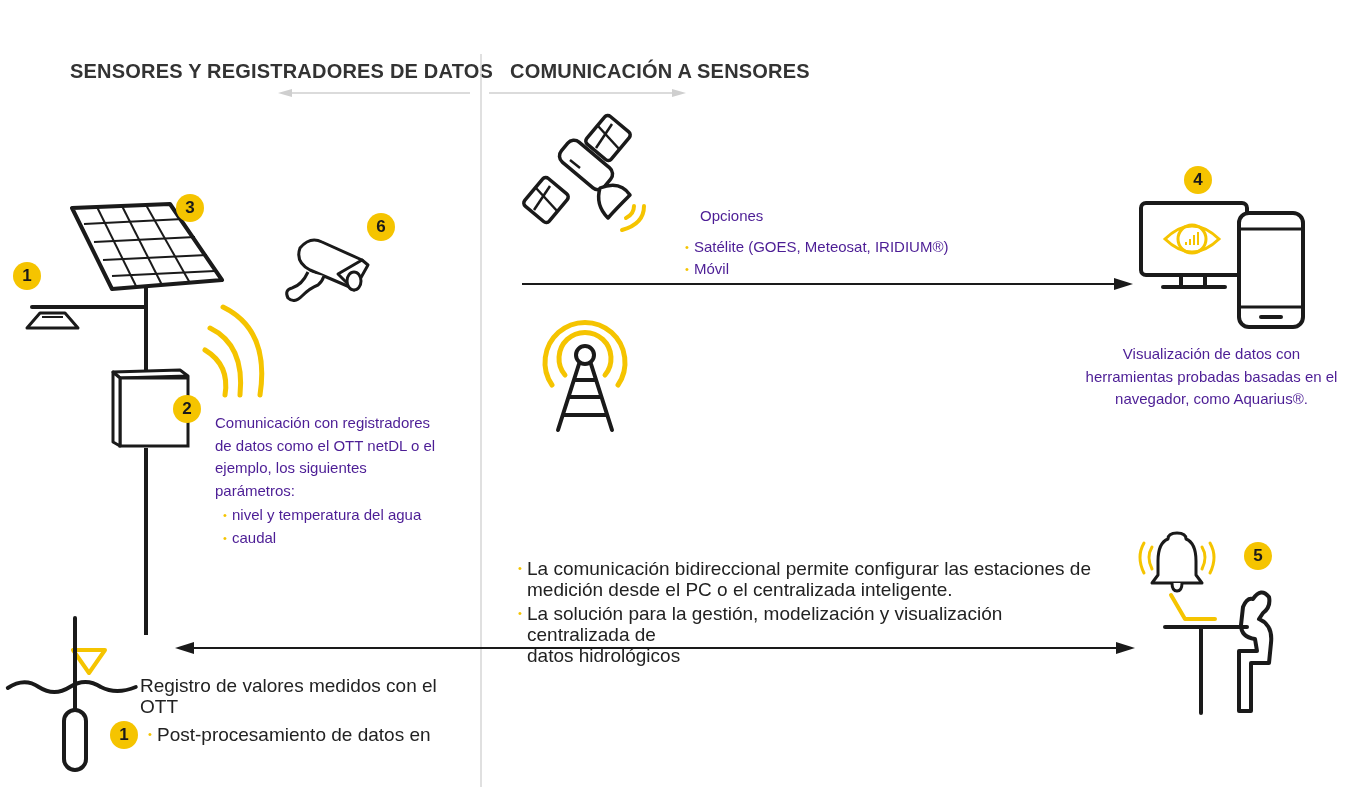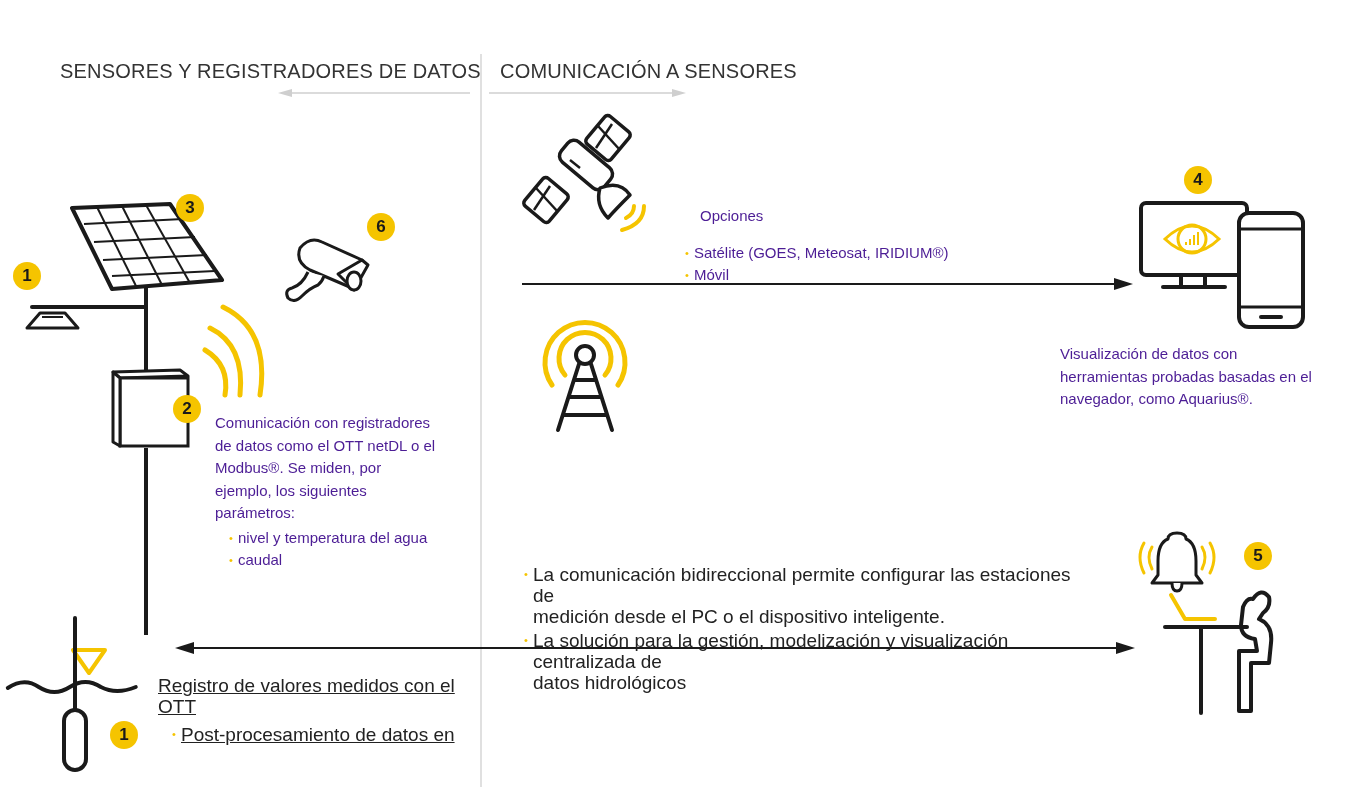--- a/index.html
+++ b/index.html
@@ -1,22 +1,22 @@
 <!DOCTYPE html>
 <html><head>
   <meta charset="utf-8">
   <style>
     html, body { margin: 0; padding: 0; background: #ffffff; }
     body { width: 1363px; height: 787px; position: relative; overflow: hidden;
            font-family: "Liberation Sans", "DejaVu Sans", sans-serif; color: #222; }
     .abs { position: absolute; }
-    .section-title { font-size: 20px; color: #333; letter-spacing: 0.2px; white-space: nowrap; font-weight: 400; }
+    .section-title { font-size: 20px; color: #333; letter-spacing: 0.2px; white-space: nowrap; font-weight: 700; margin-left: 10px; }
     .txt { font-size: 19px; line-height: 21px; color: #222; }
     .txt-lg { font-size: 15px; line-height: 22.5px; color: #4c1d95; }
-    .bullets { list-style: none; margin: 14px; padding: 0; }
+    .bullets { list-style: none; margin: 8px; padding: 0; }
     .bullets li { position: relative; padding-left: 9px; }
     .bullets li::before { content: "•"; color: #f5c400; position: absolute; left: 0; top: 0; font-size: 11px; }
     .badge { position: absolute; width: 28px; height: 28px; border-radius: 50%; background: #f5c400;
              display: flex; align-items: center; justify-content: center; font-weight: bold; font-size: 17px; color: #1a1a1a; }
     svg { position: absolute; overflow: visible; }
   </style>
 </head>
 <body>
 
 <div class="abs section-title" style="left:60px; top:60px;">SENSORES Y REGISTRADORES DE DATOS</div>
@@ -151,43 +151,42 @@
       <line x1="63" y1="50" x2="63" y2="37"></line>
   </g>
   <g>
     <rect x="104" y="18" width="64" height="114" rx="10" fill="#fff" stroke="#1a1a1a" stroke-width="4"></rect>
     <line x1="104" y1="34" x2="168" y2="34" stroke="#1a1a1a" stroke-width="3"></line>
     <line x1="104" y1="112" x2="168" y2="112" stroke="#1a1a1a" stroke-width="3"></line>
     <line x1="126" y1="122" x2="146" y2="122" stroke="#1a1a1a" stroke-width="4" stroke-linecap="round"></line>
   </g>
 </svg>
 
-<div class="abs txt-lg" style="left:1060px; top:343px; width:303px; text-align:left;">
+<div class="abs txt-lg" style="left:1060px; top:343px; width:303px; text-align:center;">
   <div>Visualización de datos con</div>
   <div>herramientas probadas basadas en el</div>
   <div>navegador, como Aquarius®.</div>
 </div>
 
 <div class="abs txt-lg" style="left:215px; top:412px; width:270px;">
   <div>Comunicación con registradores</div>
   <div>de datos como el OTT netDL o el</div>
-  <div>Modbus®. Se miden, por</div>
   <div>ejemplo, los siguientes</div>
   <div>parámetros:</div>
   <ul class="bullets" style="margin-top:2px;">
     <li>nivel y temperatura del agua</li>
     <li>caudal</li>
   </ul>
 </div>
 
 <div class="abs txt" style="left:510px; top:550px; width:600px;">
   <ul class="bullets">
     <li>
       <div>La comunicación bidireccional permite configurar las estaciones de</div>
-      <div>medición desde el PC o el dispositivo inteligente.</div>
+      <div>medición desde el PC o el centralizada inteligente.</div>
     </li>
     <li style="margin-top:3px;">
       <div>La solución para la gestión, modelización y visualización centralizada de</div>
       <div>datos hidrológicos</div>
     </li>
   </ul>
 </div>
 
 <svg width="150" height="190" style="left:1130px;top:525px;">
   <g fill="none" stroke="#f5c400" stroke-width="3" stroke-linecap="round">
@@ -212,21 +211,21 @@
   </g>
 </svg>
 
 <svg width="110" height="150" style="left:0;top:615px;">
   <polygon points="88,35 120,35 104,58" fill="#fff" stroke="#f5c400" stroke-width="4" stroke-linejoin="round" transform="translate(-15,0)"></polygon>
   <path d="M8,73 Q25,62 40,72 Q56,82 72,72 Q88,62 104,72 Q120,80 140,72" fill="none" stroke="#1a1a1a" stroke-width="4" stroke-linecap="round" transform="scale(0.97,1)"></path>
   <line x1="75" y1="3" x2="75" y2="95" stroke="#1a1a1a" stroke-width="4" stroke-linecap="round"></line>
   <rect x="64" y="95" width="22" height="60" rx="11" fill="#fff" stroke="#1a1a1a" stroke-width="4"></rect>
 </svg>
 
-<div class="abs txt" style="left:158px; top:675px; width:320px;text-decoration:underline;">
+<div class="abs txt" style="left:140px; top:675px; width:320px;">
   <div>Registro de valores medidos con el OTT</div>
   <ul class="bullets" style="margin-top:7px;">
     <li>Post-procesamiento de datos en</li>
   </ul>
 </div>
 
 <div class="badge" style="left:13px; top:262px;">1</div>
 <div class="badge" style="left:173px; top:395px;">2</div>
 <div class="badge" style="left:176px; top:194px;">3</div>
 <div class="badge" style="left:1184px; top:166px;">4</div>

